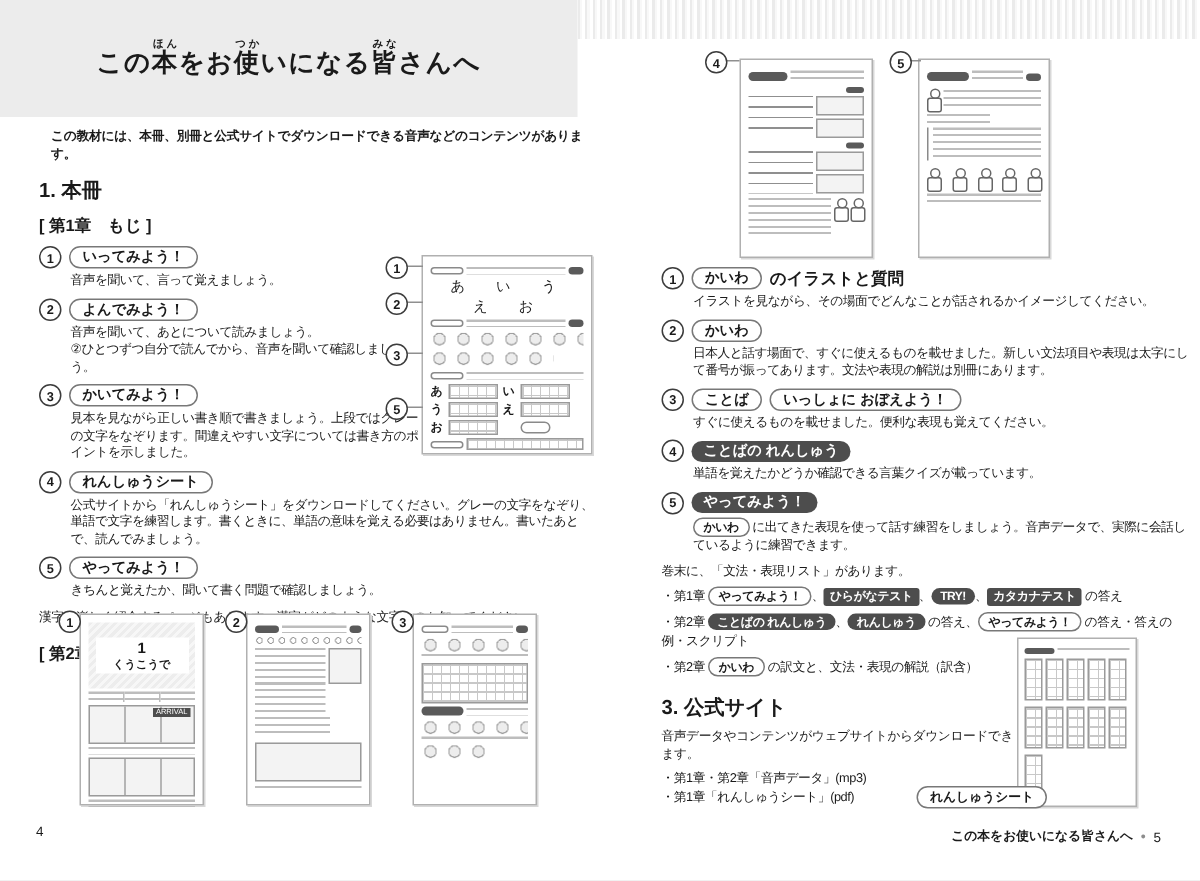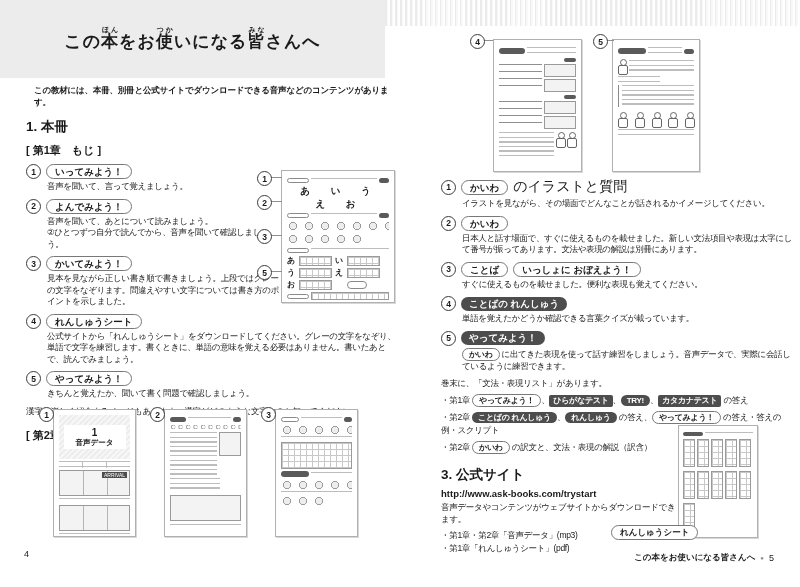--- a/index.html
+++ b/index.html
@@ -27,21 +27,21 @@
   .note{font-size:8.5px;letter-spacing:-0.3px;margin:2px 0 4px 0;}
   .cnum{display:inline-flex;flex:none;width:13px;height:13px;border:1px solid #3c3c3c;border-radius:50%;
         align-items:center;justify-content:center;font-size:8.5px;font-weight:bold;background:#fff;}
   .pill-outline{display:inline-block;border:1.3px solid #787878;border-radius:9px;background:#fff;
         padding:0 8px;font-size:9.5px;font-weight:bold;line-height:13px;white-space:nowrap;}
   .pill-dark{display:inline-block;border-radius:9px;background:#4d4d4d;color:#fff;
         padding:0 8px;font-size:9.5px;font-weight:bold;line-height:14px;white-space:nowrap;}
   .badge-dark{display:inline-block;border-radius:2px;background:#4d4d4d;color:#fff;
         padding:0 4px;font-size:8px;font-weight:bold;line-height:12px;white-space:nowrap;}
   .sm{font-size:8px;line-height:11px;padding:0 6px;}
-  .suffix{font-size:14px;font-weight:normal;}
+  .suffix{font-size:11px;font-weight:bold;}
   .bullet{font-size:8.5px;letter-spacing:-0.3px;margin:0 0 4px 0;line-height:13px;}
   .url{font-size:9.5px;font-weight:bold;margin:1px 0 3px 0;}
   .pgnum{position:absolute;font-size:9px;}
   .footer-right{position:absolute;right:26px;top:552px;font-size:8.5px;display:flex;align-items:center;gap:5px;}
   .footer-right .dot{color:#8c8c8c;font-size:6px;}
   .footer-right .num{font-size:9px;}
 
   
   .thumb{position:absolute;background:#fff;border:1px solid #b0b0b0;box-shadow:1px 1px 0 #d8d8d8;
          padding:5px;box-sizing:border-box;}
@@ -51,21 +51,21 @@
   .t-grid{border:1px solid #9a9a9a;background-color:#fff;box-sizing:border-box;
           background-image:repeating-linear-gradient(90deg,#c8c8c8 0 1px,transparent 1px 6px),
                            repeating-linear-gradient(180deg,#c8c8c8 0 1px,transparent 1px 6px);}
   .t-icons{background-image:radial-gradient(circle at 6px 6px,#ededed 3.4px,#9a9a9a 3.5px 4.1px,transparent 4.3px);
            background-size:16px 13px;background-repeat:repeat-x;}
   .t-dots{background-image:radial-gradient(circle at 3px 3px,#ffffff 1.5px,#9a9a9a 1.6px 2.1px,transparent 2.3px);
           background-size:7.5px 6px;background-repeat:repeat-x;height:6px;}
   .t-imgbox{border:1px solid #9a9a9a;background:#f3f3f3;box-sizing:border-box;position:relative;}
   .t-darkbar{background:#5a5a5a;border-radius:3px;flex:none;}
   .t-pillbar{border:1px solid #8a8a8a;border-radius:5px;background:#fff;flex:none;box-sizing:border-box;}
-  .kana-row{font-size:9.5px;font-weight:bold;text-align:center;letter-spacing:9px;margin:2px 0 1px 4px;}
+  .kana-row{font-size:9.5px;font-weight:normal;text-align:center;letter-spacing:9px;margin:2px 0 1px 4px;}
   .mgrid-row{display:flex;align-items:center;gap:3px;margin:1px 0;}
   .mchar{font-size:8px;font-weight:bold;width:9px;flex:none;}
   .p1-head{height:44px;background:repeating-linear-gradient(135deg,#ededed 0 2px,#f7f7f7 2px 4px);
            display:flex;align-items:center;justify-content:center;}
   .p1-box{background:#fff;width:62px;text-align:center;padding:2px 0;}
   .p1-num{font-size:10px;font-weight:bold;line-height:11px;}
   .p1-title{font-size:7.5px;font-weight:bold;line-height:9px;}
   .p1-cols{display:flex;height:7px;margin:2px 0;}
   .p1-cols span{flex:1;border-right:1px solid #bbb;}
   .p1-cols span:last-child{border-right:none;}
@@ -186,21 +186,21 @@
   </div>
 
   <div class="callout" style="left:39px;top:407px">1</div>
   <div class="callout" style="left:150px;top:407px">2</div>
   <div class="callout" style="left:261px;top:407px">3</div>
 
   <div class="thumb" style="left:53px;top:409px;width:83px;height:128px">
     <div class="p1-head">
         <div class="p1-box">
           <div class="p1-num">1</div>
-          <div class="p1-title">音声データ</div>
+          <div class="p1-title">くうこうで</div>
         </div>
       </div>
     <div class="p1-cols">
         <span class="t-lines"></span>
         <span class="t-lines"></span>
         <span class="t-lines"></span>
       </div>
     <div class="t-imgbox" style="height:26px;background-image:repeating-linear-gradient(90deg,transparent 0 23px,#b5b5b5 23px 24px)">
         <span class="arrival">ARRIVAL</span>
       </div>
@@ -340,21 +340,20 @@
         </div>
       <p class="desc"><span class="pill-outline sm">かいわ</span> <span>に出てきた表現を使って話す練習をしましょう。音声データで、実際に会話しているように練習できます。</span></p>
     </div>
     <p class="note">巻末に、「文法・表現リスト」があります。</p>
 
     <div class="bullet"><span>・第1章 </span><span class="pill-outline sm">やってみよう！</span><span>、</span><span class="badge-dark">ひらがなテスト</span><span>、</span><span class="pill-dark sm">TRY!</span><span>、</span><span class="badge-dark">カタカナテスト</span><span> の答え</span></div>
     <div class="bullet"><span>・第2章 </span><span class="pill-dark sm">ことばの れんしゅう</span><span>、</span><span class="pill-dark sm">れんしゅう</span><span> の答え、</span><span class="pill-outline sm">やってみよう！</span><span> の答え・答えの例・スクリプト</span></div>
     <div class="bullet"><span>・第2章 </span><span class="pill-outline sm">かいわ</span><span> の訳文と、文法・表現の解説（訳含）</span></div>
 
     <h2 class="h-num" style="margin-top:12px">3. 公式サイト</h2>
-    <p class="url">http://www.ask-books.com/trystart</p>
     <p class="note" style="width:240px">音声データやコンテンツがウェブサイトからダウンロードできます。</p>
     <p class="note" style="margin:1px 0">・第1章・第2章「音声データ」(mp3)</p>
     <p class="note" style="margin:1px 0">・第1章「れんしゅうシート」(pdf)</p>
   </div>
 
   <div class="thumb" style="left:678px;top:425px;width:80px;height:113px;padding:4px">
     <div class="row">
         <span class="t-darkbar" style="width:20px;height:4px"></span>
         <span class="t-lines" style="flex:1;height:4px"></span>
       </div>

